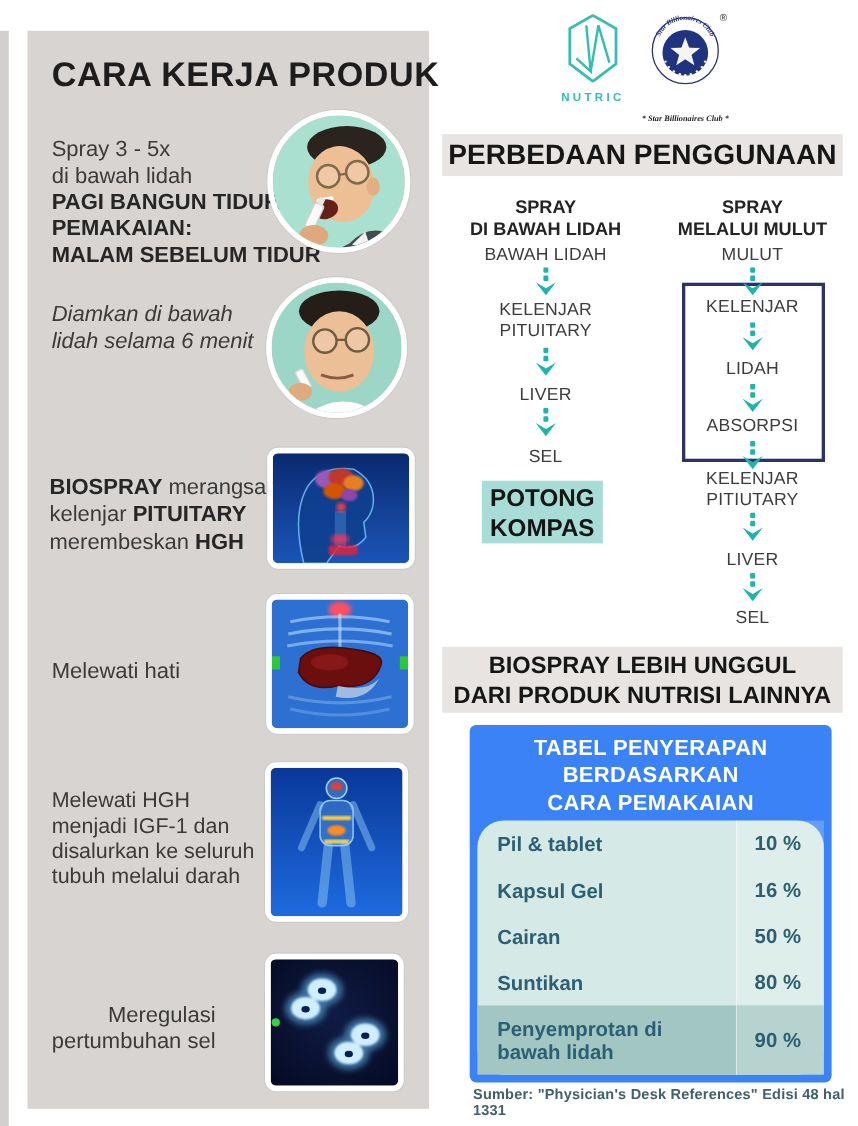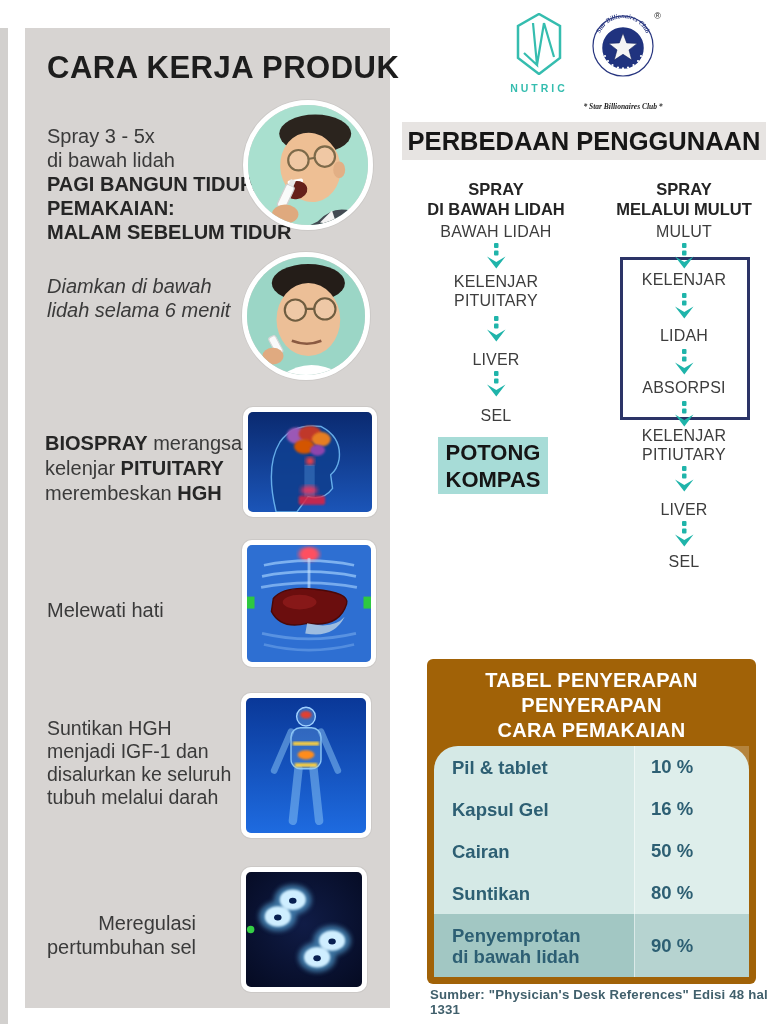--- a/index.html
+++ b/index.html
@@ -52,29 +52,29 @@
   .fnode{position:absolute;transform:translateX(-50%);width:130px;text-align:center;
          font-size:16px;line-height:19px;color:#3d3d3d;letter-spacing:.2px;}
   .farrow{position:absolute;transform:translateX(-50%);width:22px;height:26px;}
   .farrow svg{display:block;width:100%;height:100%;fill:#1fb4aa;}
   .navy-box{position:absolute;left:620px;top:257px;width:124px;height:157px;border:3px solid #2c3467;}
   .potong{position:absolute;left:438px;top:437px;width:110px;height:57px;background:#a7dcd7;
           color:#151515;font-weight:700;font-size:22px;line-height:27px;text-align:center;
           padding-top:2px;box-sizing:border-box;}
 
   
-  .tbl{position:absolute;left:427px;top:659px;width:329px;height:325px;background:#a16207;border-radius:6px;}
+  .tbl{position:absolute;left:427px;top:659px;width:329px;height:325px;background:#3b82f6;border-radius:6px;}
   .tbl-title{padding-top:9px;text-align:center;color:#fff;font-weight:700;font-size:20px;
              line-height:25px;letter-spacing:.3px;}
   .tbl-body{position:absolute;left:7px;right:7px;top:87px;bottom:7px;background:#d5e9e6;
             display:flex;flex-direction:column;border-radius:24px;}
   .trow{display:flex;align-items:center;height:42px;color:#2d5f73;font-weight:700;font-size:18.5px;}
   .trow.last{flex:1;background:#a2c7c3;}
   .tlabel{flex:1;padding-left:18px;line-height:21px;}
-  .tval{width:115px;align-self:stretch;display:flex;align-items:center;padding-left:16px;
+  .tval{width:80px;align-self:stretch;display:flex;align-items:center;padding-left:16px;
         background:rgba(255,255,255,.22);border-left:1px solid rgba(255,255,255,.5);box-sizing:border-box;margin-left:40px;}
   .source{position:absolute;left:430px;top:987px;width:345px;font-size:13.2px;font-weight:700;
           color:#41606c;letter-spacing:.2px;}
 </style>
 </head>
 <body>
 
 <div id="page">
 
   <div class="edge-strip"></div>
@@ -185,21 +185,21 @@
       <line x1="66" y1="14" x2="66" y2="50" stroke="#c8e4ff" stroke-width="3" opacity=".6"></line>
       <path d="M28 58 Q40 44 72 48 Q110 52 106 64 Q98 90 64 85 Q36 92 26 72 Z" fill="#6b0e0e" stroke="#4a0808" stroke-width="1.5"></path>
       <ellipse cx="56" cy="62" rx="18" ry="8" fill="#8e1b1b" opacity=".8"></ellipse>
       <path d="M64 85 Q92 92 104 78 Q92 102 62 96 Z" fill="#b9cfe4" opacity=".8"></path>
       <rect x="0" y="56" width="8" height="13" fill="#2ec840"></rect>
       <rect x="124" y="56" width="8" height="13" fill="#2ec840"></rect>
     </svg>
   </div>
 
   <div class="step-text s5">
-    <div>Suntikan HGH</div>
+    <div>Melewati HGH</div>
     <div>menjadi IGF-1 dan</div>
     <div>disalurkan ke seluruh</div>
     <div>tubuh melalui darah</div>
   </div>
   <div class="ph-rect p5">
     <svg class="ph" viewBox="0 0 128 145" preserveAspectRatio="none">
       <defs>
         <linearGradient id="g5" x1="0" y1="0" x2="0" y2="1">
           <stop offset="0" stop-color="#0a3898"></stop>
             <stop offset="1" stop-color="#1e6be0"></stop>
@@ -380,25 +380,29 @@
   <div class="fnode" style="left:684px;top:500px">LIVER</div>
   <div class="farrow" style="left:684px;top:521px">
     <svg viewBox="0 0 22 26">
         <rect x="9" y="0" width="4.5" height="5" rx="1"></rect>
         <rect x="9" y="7.5" width="4.5" height="5" rx="1"></rect>
         <path d="M2 13.5 L11.3 25.5 L20.5 13.5 L11.3 19 Z"></path>
       </svg>
   </div>
   <div class="fnode" style="left:684px;top:552px">SEL</div>
 
+  <div class="band band2">
+    <div>BIOSPRAY LEBIH UNGGUL</div>
+    <div>DARI PRODUK NUTRISI LAINNYA</div>
+  </div>
 
   <div class="tbl">
     <div class="tbl-title">
       <div>TABEL PENYERAPAN</div>
-      <div>PENYERAPAN</div>
+      <div>BERDASARKAN</div>
       <div>CARA PEMAKAIAN</div>
     </div>
     <div class="tbl-body">
       <div class="trow">
         <div class="tlabel">Pil &amp; tablet</div>
         <div class="tval">10 %</div>
       </div>
       <div class="trow">
         <div class="tlabel">Kapsul Gel</div>
         <div class="tval">16 %</div>

